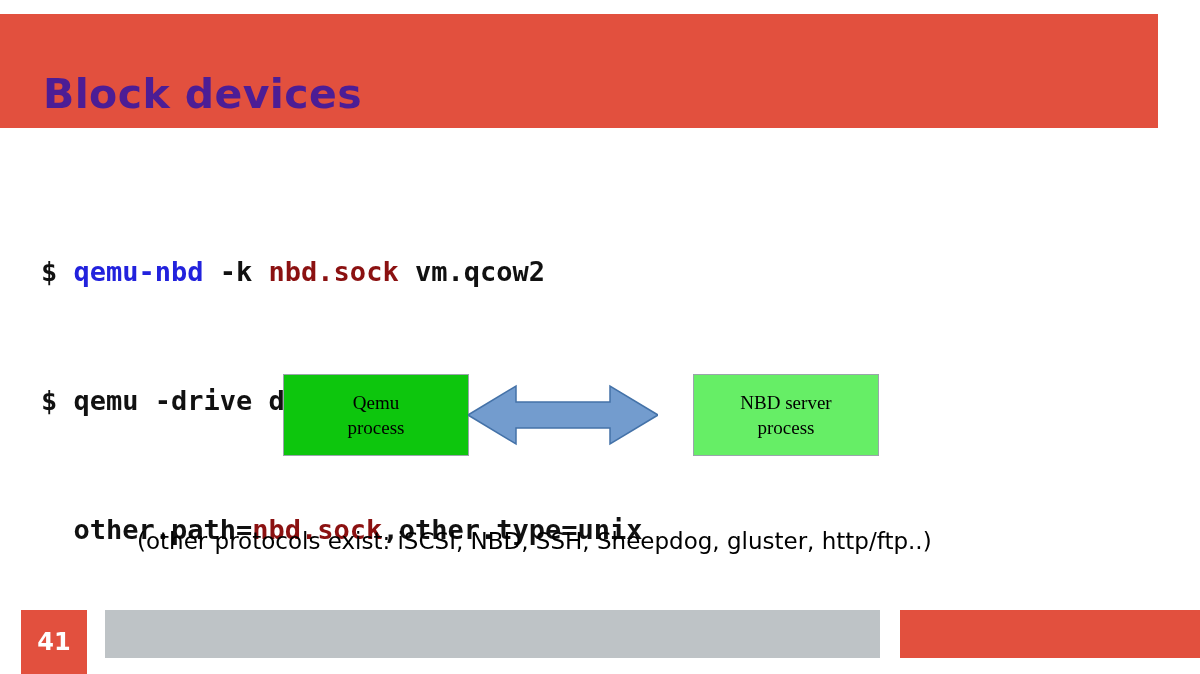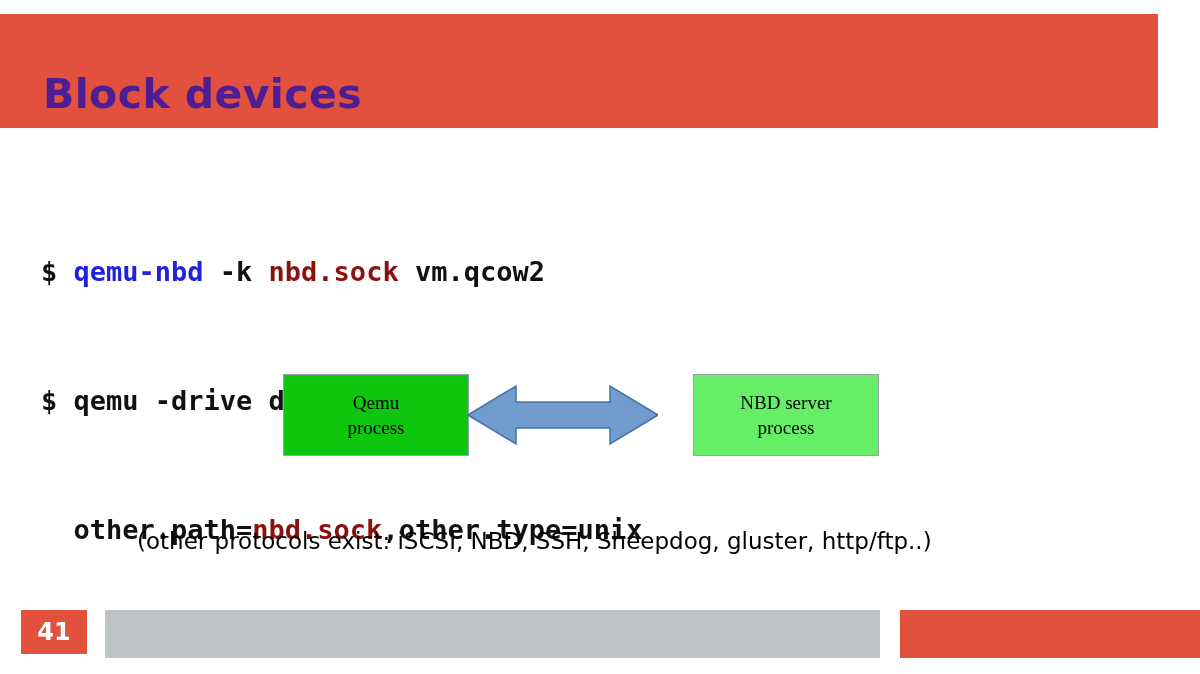--- a/index.html
+++ b/index.html
@@ -116,21 +116,21 @@
     color: #000000;
     white-space: nowrap;
   }
 
   
   #page-badge {
     position: absolute;
     left: 21px;
     top: 610px;
     width: 66px;
-    height: 44px;
+    height: 64px;
     background: #e2503e;
     color: #ffffff;
     font-family: "DejaVu Sans", sans-serif;
     font-size: 24px;
     font-weight: bold;
     display: flex;
     align-items: center;
     justify-content: center;
   }
   #footer-bar-gray {

